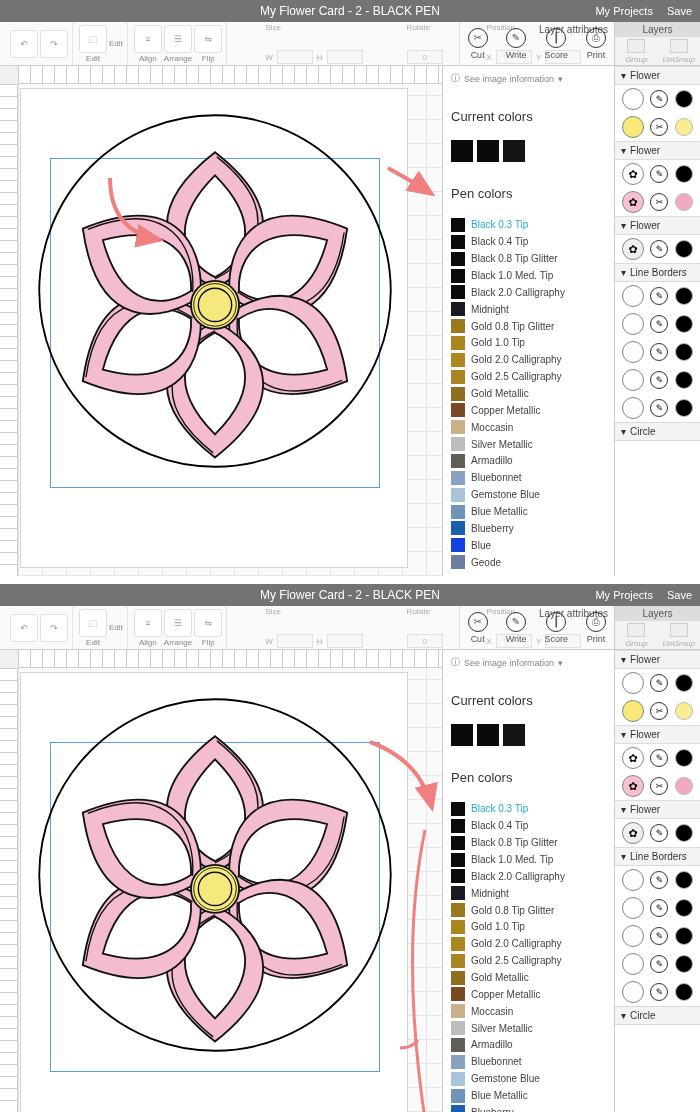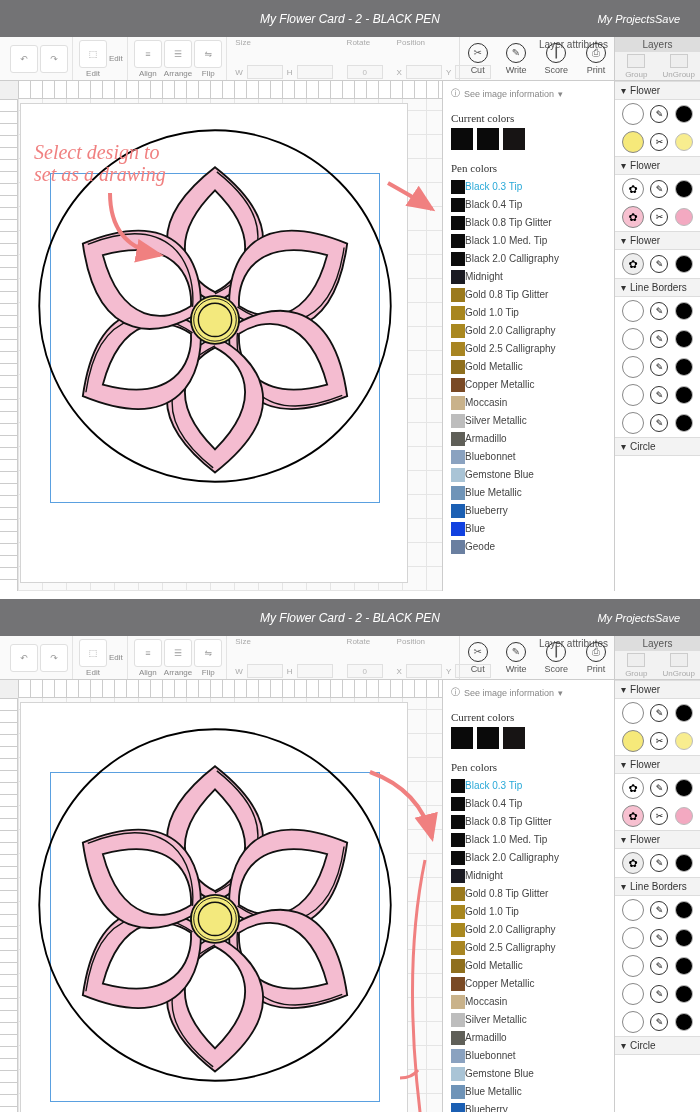--- a/index.html
+++ b/index.html
@@ -1,34 +1,34 @@
 <!DOCTYPE html>
 <html><head>
 <meta charset="utf-8">
 <style>
   * { box-sizing: border-box; margin: 0; padding: 0; }
   body { font-family: -apple-system, Helvetica, Arial, sans-serif; font-size: 11px; background: #fff; width: 700px; }
   .app { display: flex; flex-direction: column; }
-  .topbar { background: #737375; color: #fff; height: 37px; display: flex; align-items: center; justify-content: center; position: relative; font-size: 12px; font-style: italic; }
+  .topbar { background: #737375; color: #fff; height: 22px; display: flex; align-items: center; justify-content: center; position: relative; font-size: 12px; }
   .topbar .center { font-weight: 500; }
-  .topbar .right { position: absolute; right: 20px; display: flex; font-size: 11px; }
+  .topbar .right { position: absolute; right: 8px; display: flex; gap: 14px; font-size: 11px; }
   .toolbar { height: 44px; border-bottom: 1px solid #ccc; display: flex; align-items: center; padding: 0 6px; gap: 2px; background: #fafafa; position: relative; }
   .tb-group { display: flex; align-items: center; gap: 2px; padding: 0 4px; border-right: 1px solid #e4e4e4; height: 100%; }
   .tb-btn { width: 28px; height: 28px; border: 1px solid #e0e0e0; border-radius: 3px; display: flex; align-items: center; justify-content: center; background: #fff; font-size: 9px; color: #999; }
   .tb-label { font-size: 8px; color: #888; }
   .tb-stack { display: flex; flex-direction: column; align-items: center; gap: 1px; }
-  .prop-group { display: flex; flex-direction: column; padding: 0 6px; gap: 18px; height: 100%; justify-content: center; }
+  .prop-group { display: flex; flex-direction: column; padding: 0 6px; gap: 18px; height: 100%; justify-content: center; margin-left: 30px; }
   .prop-row { display: flex; gap: 4px; align-items: center; font-size: 8px; color: #aaa; }
   .prop-field { width: 36px; height: 14px; border: 1px solid #e0e0e0; background: #f7f7f7; font-size: 8px; display: flex; align-items: center; justify-content: center; color: #bbb; }
   .ops { position: absolute; right: 86px; top: 0; height: 100%; display: flex; align-items: center; gap: 18px; padding: 0 8px; border-left: 1px solid #e0e0e0; }
   .op { display: flex; flex-direction: column; align-items: center; gap: 2px; font-size: 9px; color: #555; }
   .op-icon { width: 20px; height: 20px; border: 1.5px solid #333; border-radius: 50%; display: flex; align-items: center; justify-content: center; font-size: 10px; }
   .layers-head { position: absolute; right: 0; top: 0; width: 86px; height: 100%; border-left: 1px solid #ccc; background: #f2f2f2; display: flex; flex-direction: column; }
   .layers-title { background: #ddd; text-align: center; font-size: 10px; padding: 2px 0; color: #555; }
-  .group-btns { display: flex; flex: 1; }
+  .group-btns { display: flex; flex: 1; font-style: italic; }
   .group-btn { flex: 1; display: flex; flex-direction: column; align-items: center; justify-content: center; font-size: 8px; color: #aaa; gap: 2px; }
   .group-icon { width: 18px; height: 14px; border: 1px solid #ccc; background: #eee; }
   .attrs-title { position: absolute; right: 92px; top: 2px; font-size: 10px; color: #555; }
 
   .content { display: flex; height: 510px; }
   .canvas-area { flex: 1; position: relative; overflow: hidden; background: #f0f0f0; }
   .ruler-h { position: absolute; top: 0; left: 18px; right: 0; height: 18px; background: #fff; border-bottom: 1px solid #ccc; }
   .ruler-h::before, .ruler-v::before { content:""; position:absolute; inset:0;
     background-image: repeating-linear-gradient(90deg,#ccc 0,#ccc 1px,transparent 1px,transparent 12px);}
   .ruler-v::before { background-image: repeating-linear-gradient(180deg,#ccc 0,#ccc 1px,transparent 1px,transparent 12px);}
@@ -40,25 +40,25 @@
     background-color: #fafafa;
   }
   .page { position: absolute; left: 20px; top: 22px; width: 388px; height: 480px; background: #fff; border: 1px solid #d4d4d4; }
   .sel { position: absolute; border: 1px solid #5aa0e0; left: 50px; top: 92px; width: 330px; height: 330px; }
   svg.flower { position: absolute; left: 30px; top: 40px; width: 370px; height: 370px; }
   .annot { position: absolute; font-family: Georgia, 'Times New Roman', serif; font-style: italic; color: #f08080; font-size: 20px; line-height: 1.1; pointer-events:none; }
   svg.arrow { position: absolute; pointer-events:none; }
 
   .panel { width: 172px; background: #fff; border-left: 1px solid #ccc; display: flex; flex-direction: column; padding: 6px 8px; overflow: hidden; }
   .panel .info { font-size: 9px; color: #888; margin-bottom: 8px; display:flex; align-items:center; gap:4px; }
-  .panel h4 { font-size: 11px; font-weight: 400; color: #333; margin: 4px 0; font-family: Liberation Serif, serif; }
+  .panel h4 { font-size: 13px; font-weight: 400; color: #333; margin: 16px 0; }
   .swatch-row { display: flex; gap: 4px; margin-bottom: 8px; }
   .sw { width: 22px; height: 22px; background: #0a0a0a; }
   .pen-list { display: flex; flex-direction: column; gap: 1px; overflow:hidden; }
-  .pen { display: flex; align-items: center; font-size: 10px; color: #444; height: 17px; }
+  .pen { display: flex; align-items: center; gap: 6px; font-size: 10px; color: #444; height: 17px; }
   .pen .chip { width: 14px; height: 14px; flex-shrink: 0; }
   .pen.selected { color: #2aa9d8; }
 
   .layers { width: 86px; background: #fff; border-left: 1px solid #ccc; display: flex; flex-direction: column; overflow:hidden; }
   .lgroup-h { background: #f3f3f3; border-top: 1px solid #ddd; border-bottom: 1px solid #ddd; padding: 3px 6px; font-size: 10px; color: #333; display:flex; align-items:center; gap:4px;}
   .lrow { display: flex; align-items: center; justify-content: space-around; padding: 3px 4px; }
   .lthumb { width: 22px; height: 22px; border-radius: 50%; border: 1px solid #888; display:flex; align-items:center; justify-content:center; font-size:11px; background:#fff; }
   .lact { width: 18px; height: 18px; border-radius: 50%; border: 1.2px solid #333; display:flex; align-items:center; justify-content:center; font-size:9px;}
   .lcolor { width: 18px; height: 18px; border-radius: 50%; border: 1px solid #bbb; }
 
@@ -214,23 +214,20 @@
           <path d="M0,-18 C 45,-40 90,-95 0,-165 C -90,-95 -45,-40 0,-18 Z" fill="#f4bcd0" stroke="#111" stroke-width="2"></path>
           <path d="M0,-30 C 30,-45 55,-85 0,-140 C -55,-85 -30,-45 0,-30 Z" fill="#fff" stroke="#111" stroke-width="2"></path>
           <path d="M0,-28 C 42,-48 78,-100 2,-160" fill="none" stroke="#111" stroke-width="1.5"></path>
         </g>
       <circle r="26" fill="#f3e97d" stroke="#111" stroke-width="2"></circle>
       <circle r="18" fill="none" stroke="#111" stroke-width="1.5"></circle>
       <circle r="23" fill="none" stroke="#111" stroke-width="1"></circle>
     </g>
   </svg>
 
-      <div class="annot" style="left:34px;top:60px">
-        <span>Select design to</span><br><span>set as a drawing</span>
-      </div>
       <svg class="arrow" style="left:0;top:0" width="440" height="520">
     <defs>
             <marker id="ah" markerWidth="10" markerHeight="10" refX="6" refY="3" orient="auto">
       <path d="M0,0 L7,3 L0,6 Z" fill="#f08080"></path>
             </marker>
           </defs>
     <path d="M110,112 Q 110,165 160,174" stroke="#f08080" stroke-width="4" fill="none" marker-end="url(#ah)"></path>
   </svg>
       <svg class="arrow" style="left:0;top:0" width="440" height="520">
     <defs>

